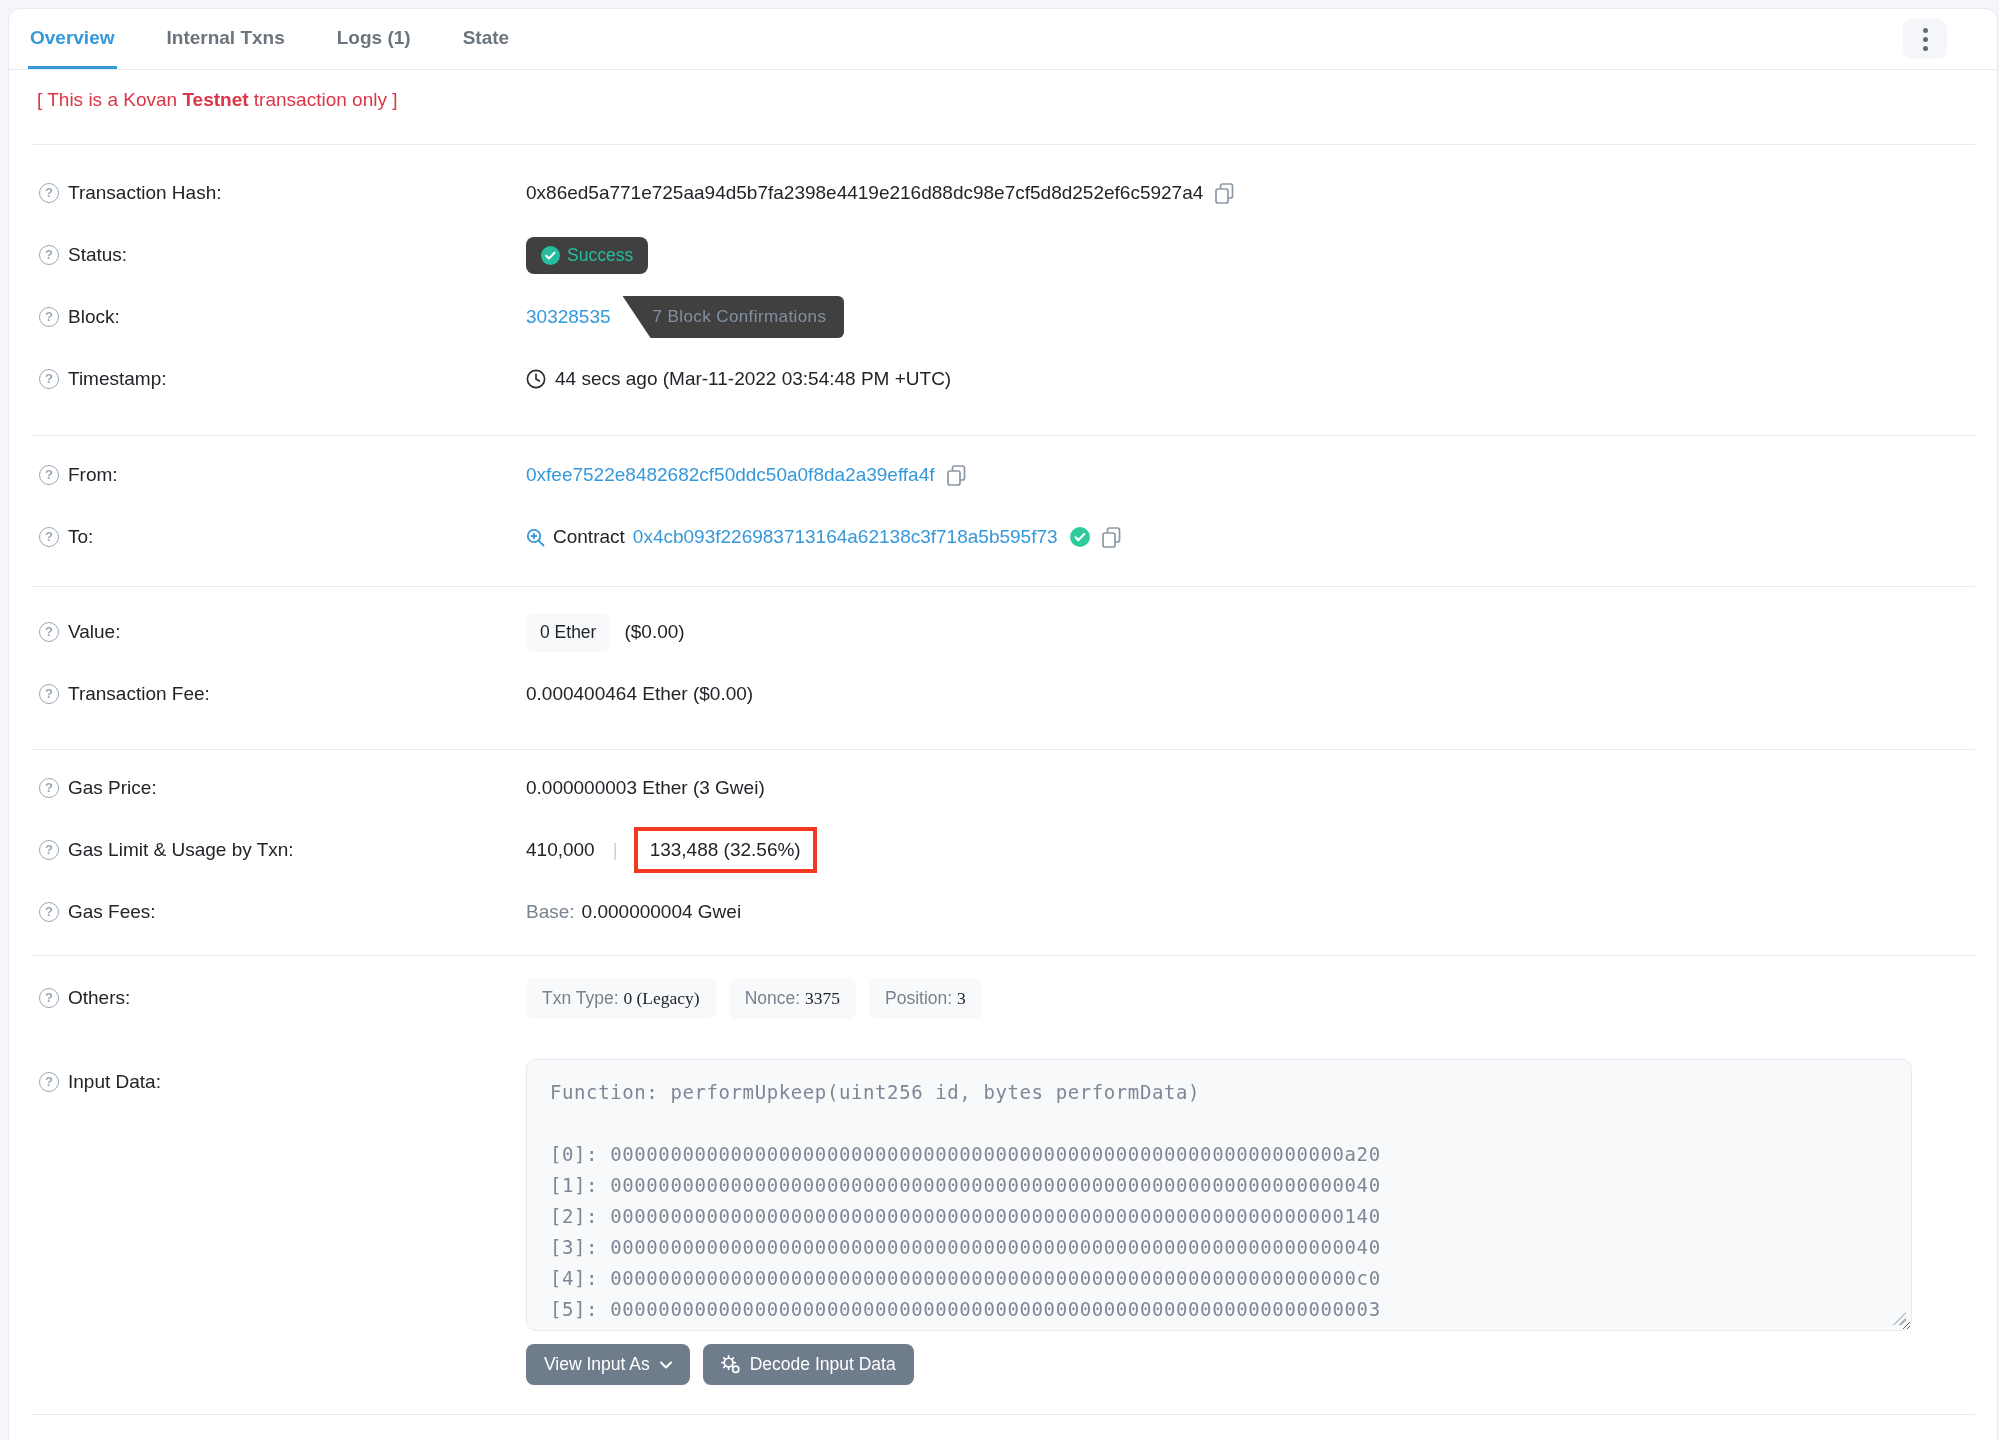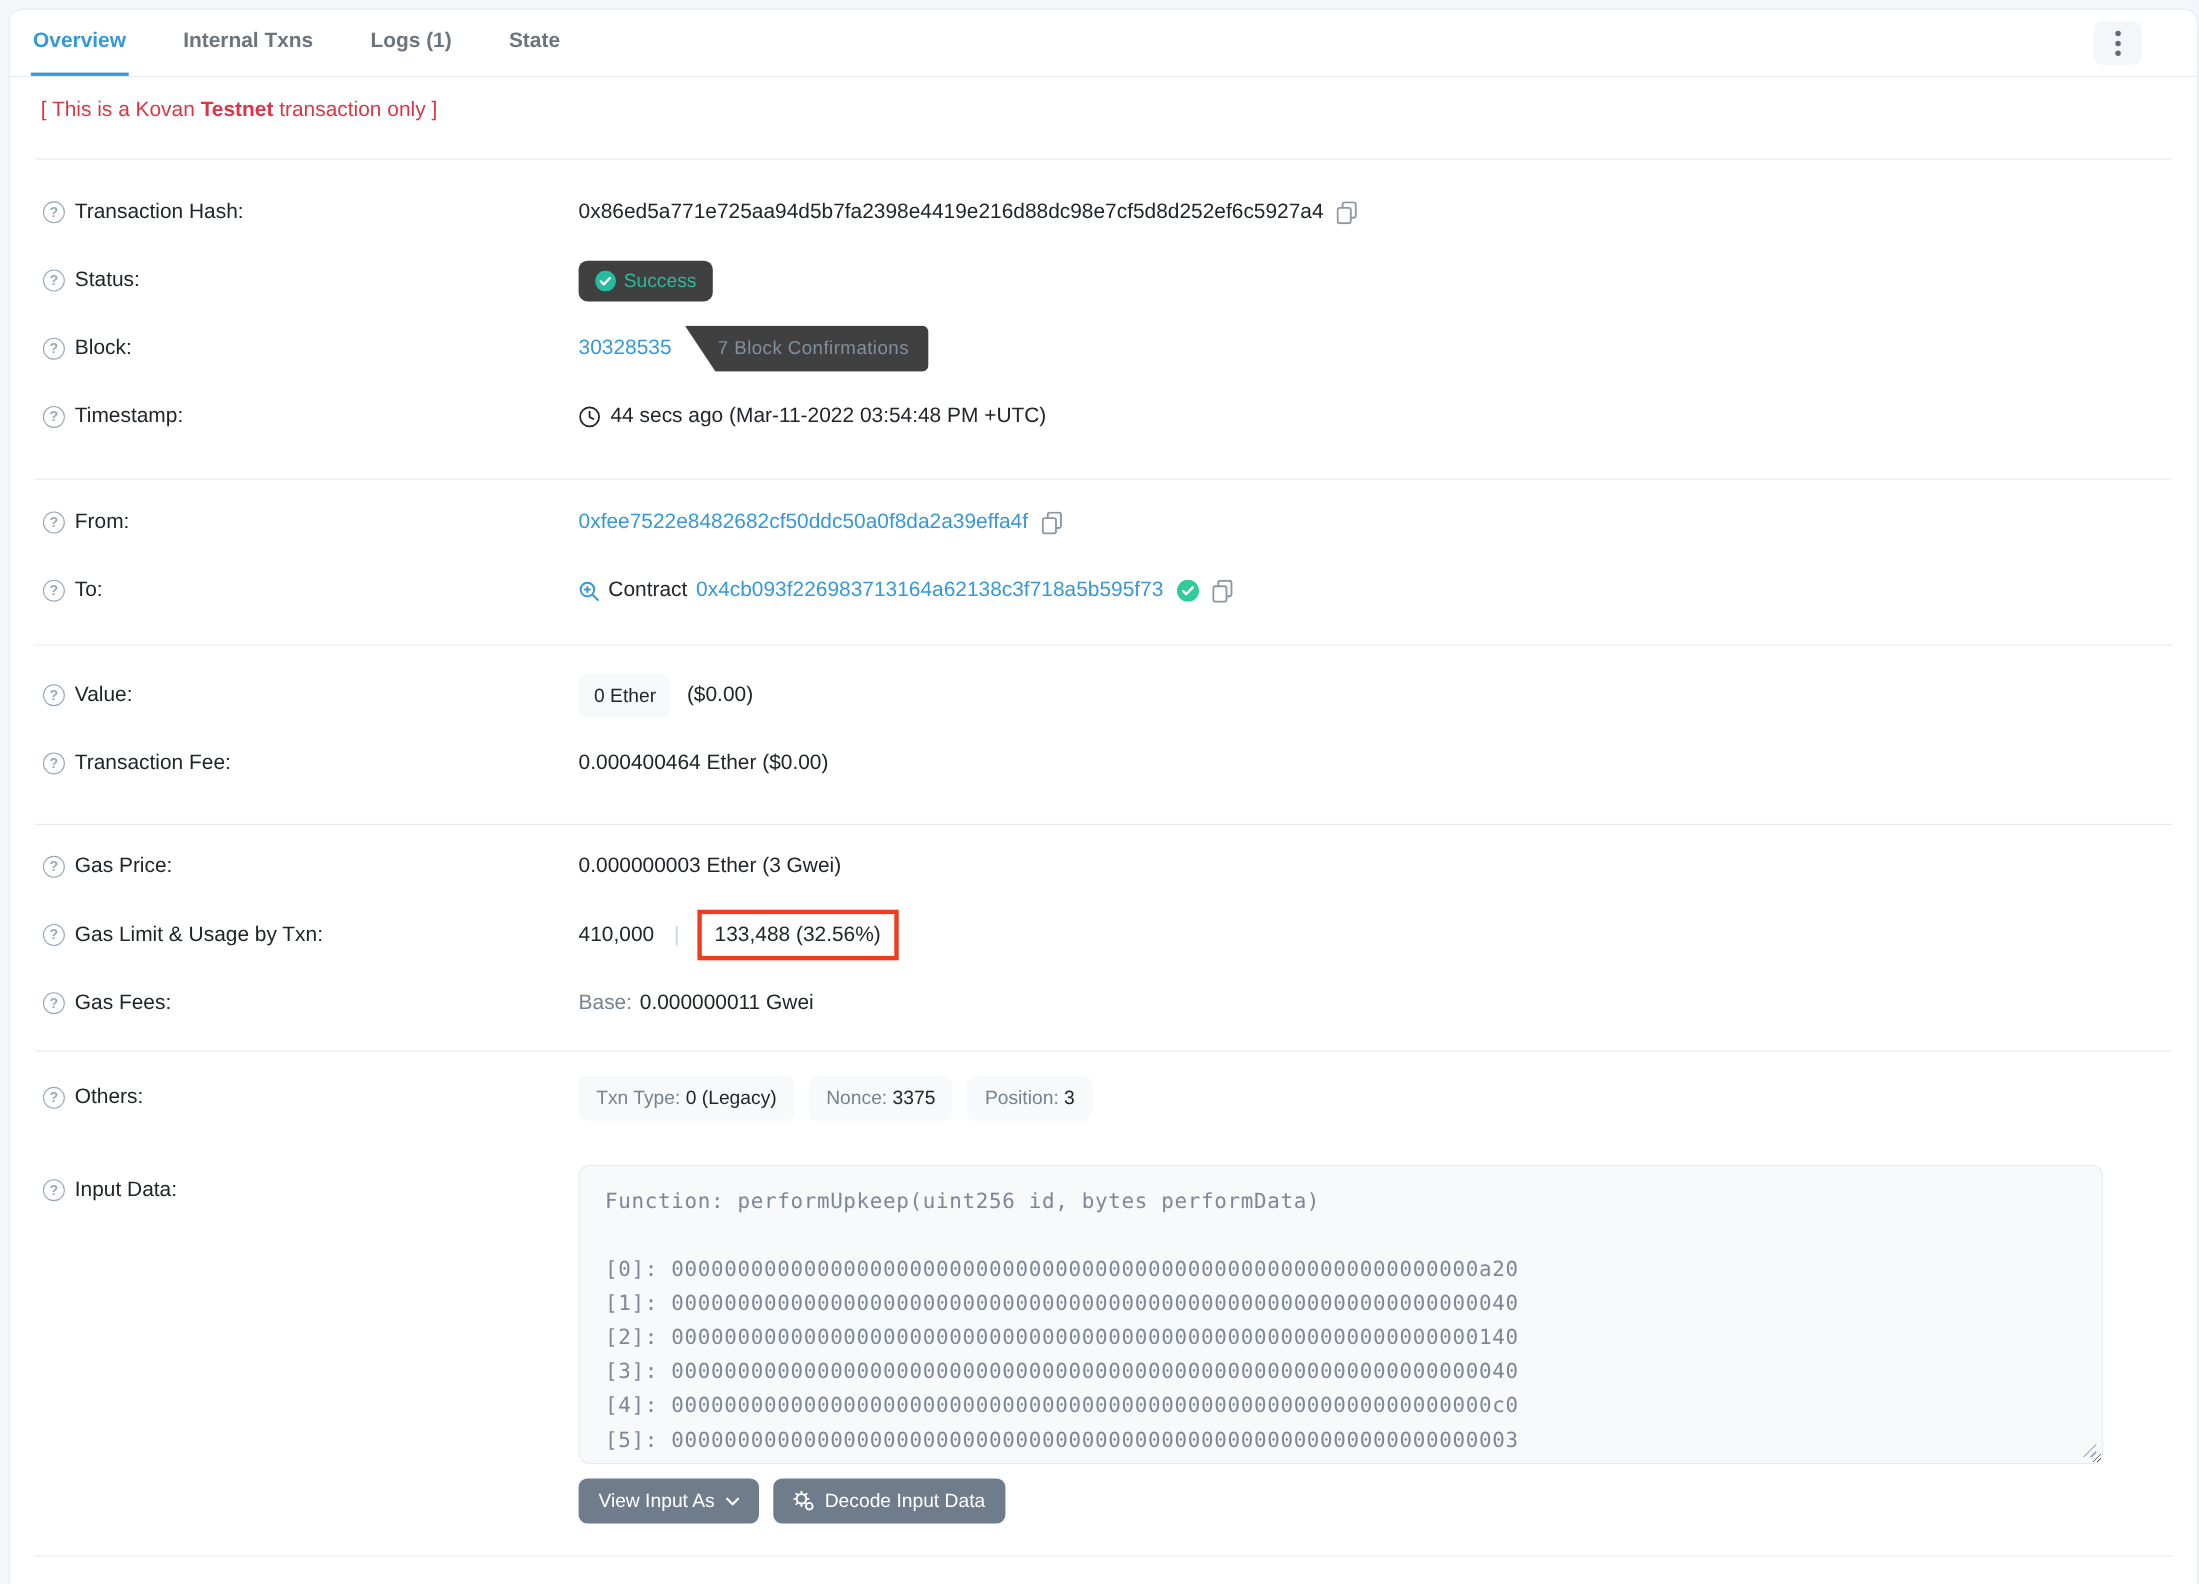--- a/index.html
+++ b/index.html
@@ -44,21 +44,21 @@
 
   a.link { color:#3498db; text-decoration:none; cursor:pointer; }
 
   .badge-success { display:inline-flex; align-items:center; gap:7px;
     background:#404040; color:#26bd9e; border-radius:8px; padding:8px 15px; font-size:17.5px; }
   .conf-badge { background:#404040; color:#8290a0; font-size:17px; letter-spacing:.4px;
     padding:11px 18px 11px 30px; margin-left:12px;
     clip-path:polygon(0 0,100% 0,100% 100%,28px 100%); border-radius:0 6px 6px 0; }
   .grey-badge { background:#f8f9fa; border-radius:8px; padding:9px 14px; font-size:17.5px;text-align:center; }
   .kv-badge { background:#f8f9fa; border-radius:8px; padding:10px 16px; font-size:17.5px; margin-right:13px; }
-  .kv-badge .k { color:#77838f; } .kv-badge .v { color:#212529; }
+  .kv-badge .k { color:#77838f; } .kv-badge .v { color:#212529;font-family:Liberation Serif, serif; }
   .usd { margin-left:14px; }
   .muted { color:#77838f; }
   .sep-bar { color:#cbd2da; margin:0 14px 0 18px; }
   .red-box { display:inline-block; border:4px solid #f23a20; padding:8px 12px; margin-left:2px; }
 
   .icon-btn { background:none; border:0; cursor:pointer; display:inline-flex; align-items:center;
     padding:0; margin-left:12px; }
   svg { display:block; }
 
   
@@ -264,21 +264,21 @@
         </div>
       </div>
 
       <div class="row">
         <div class="lbl">
           <span class="q">?</span>
           <span>Gas Fees:</span>
         </div>
         <div class="val">
           <span class="muted" style="margin-right:7px">Base:</span>
-          <span>0.000000011 Gwei</span>
+          <span>0.000000004 Gwei</span>
         </div>
       </div>
     </div>
 
     <hr class="hr5">
 
     <div class="sec5">
 
       <div class="row">
         <div class="lbl">

